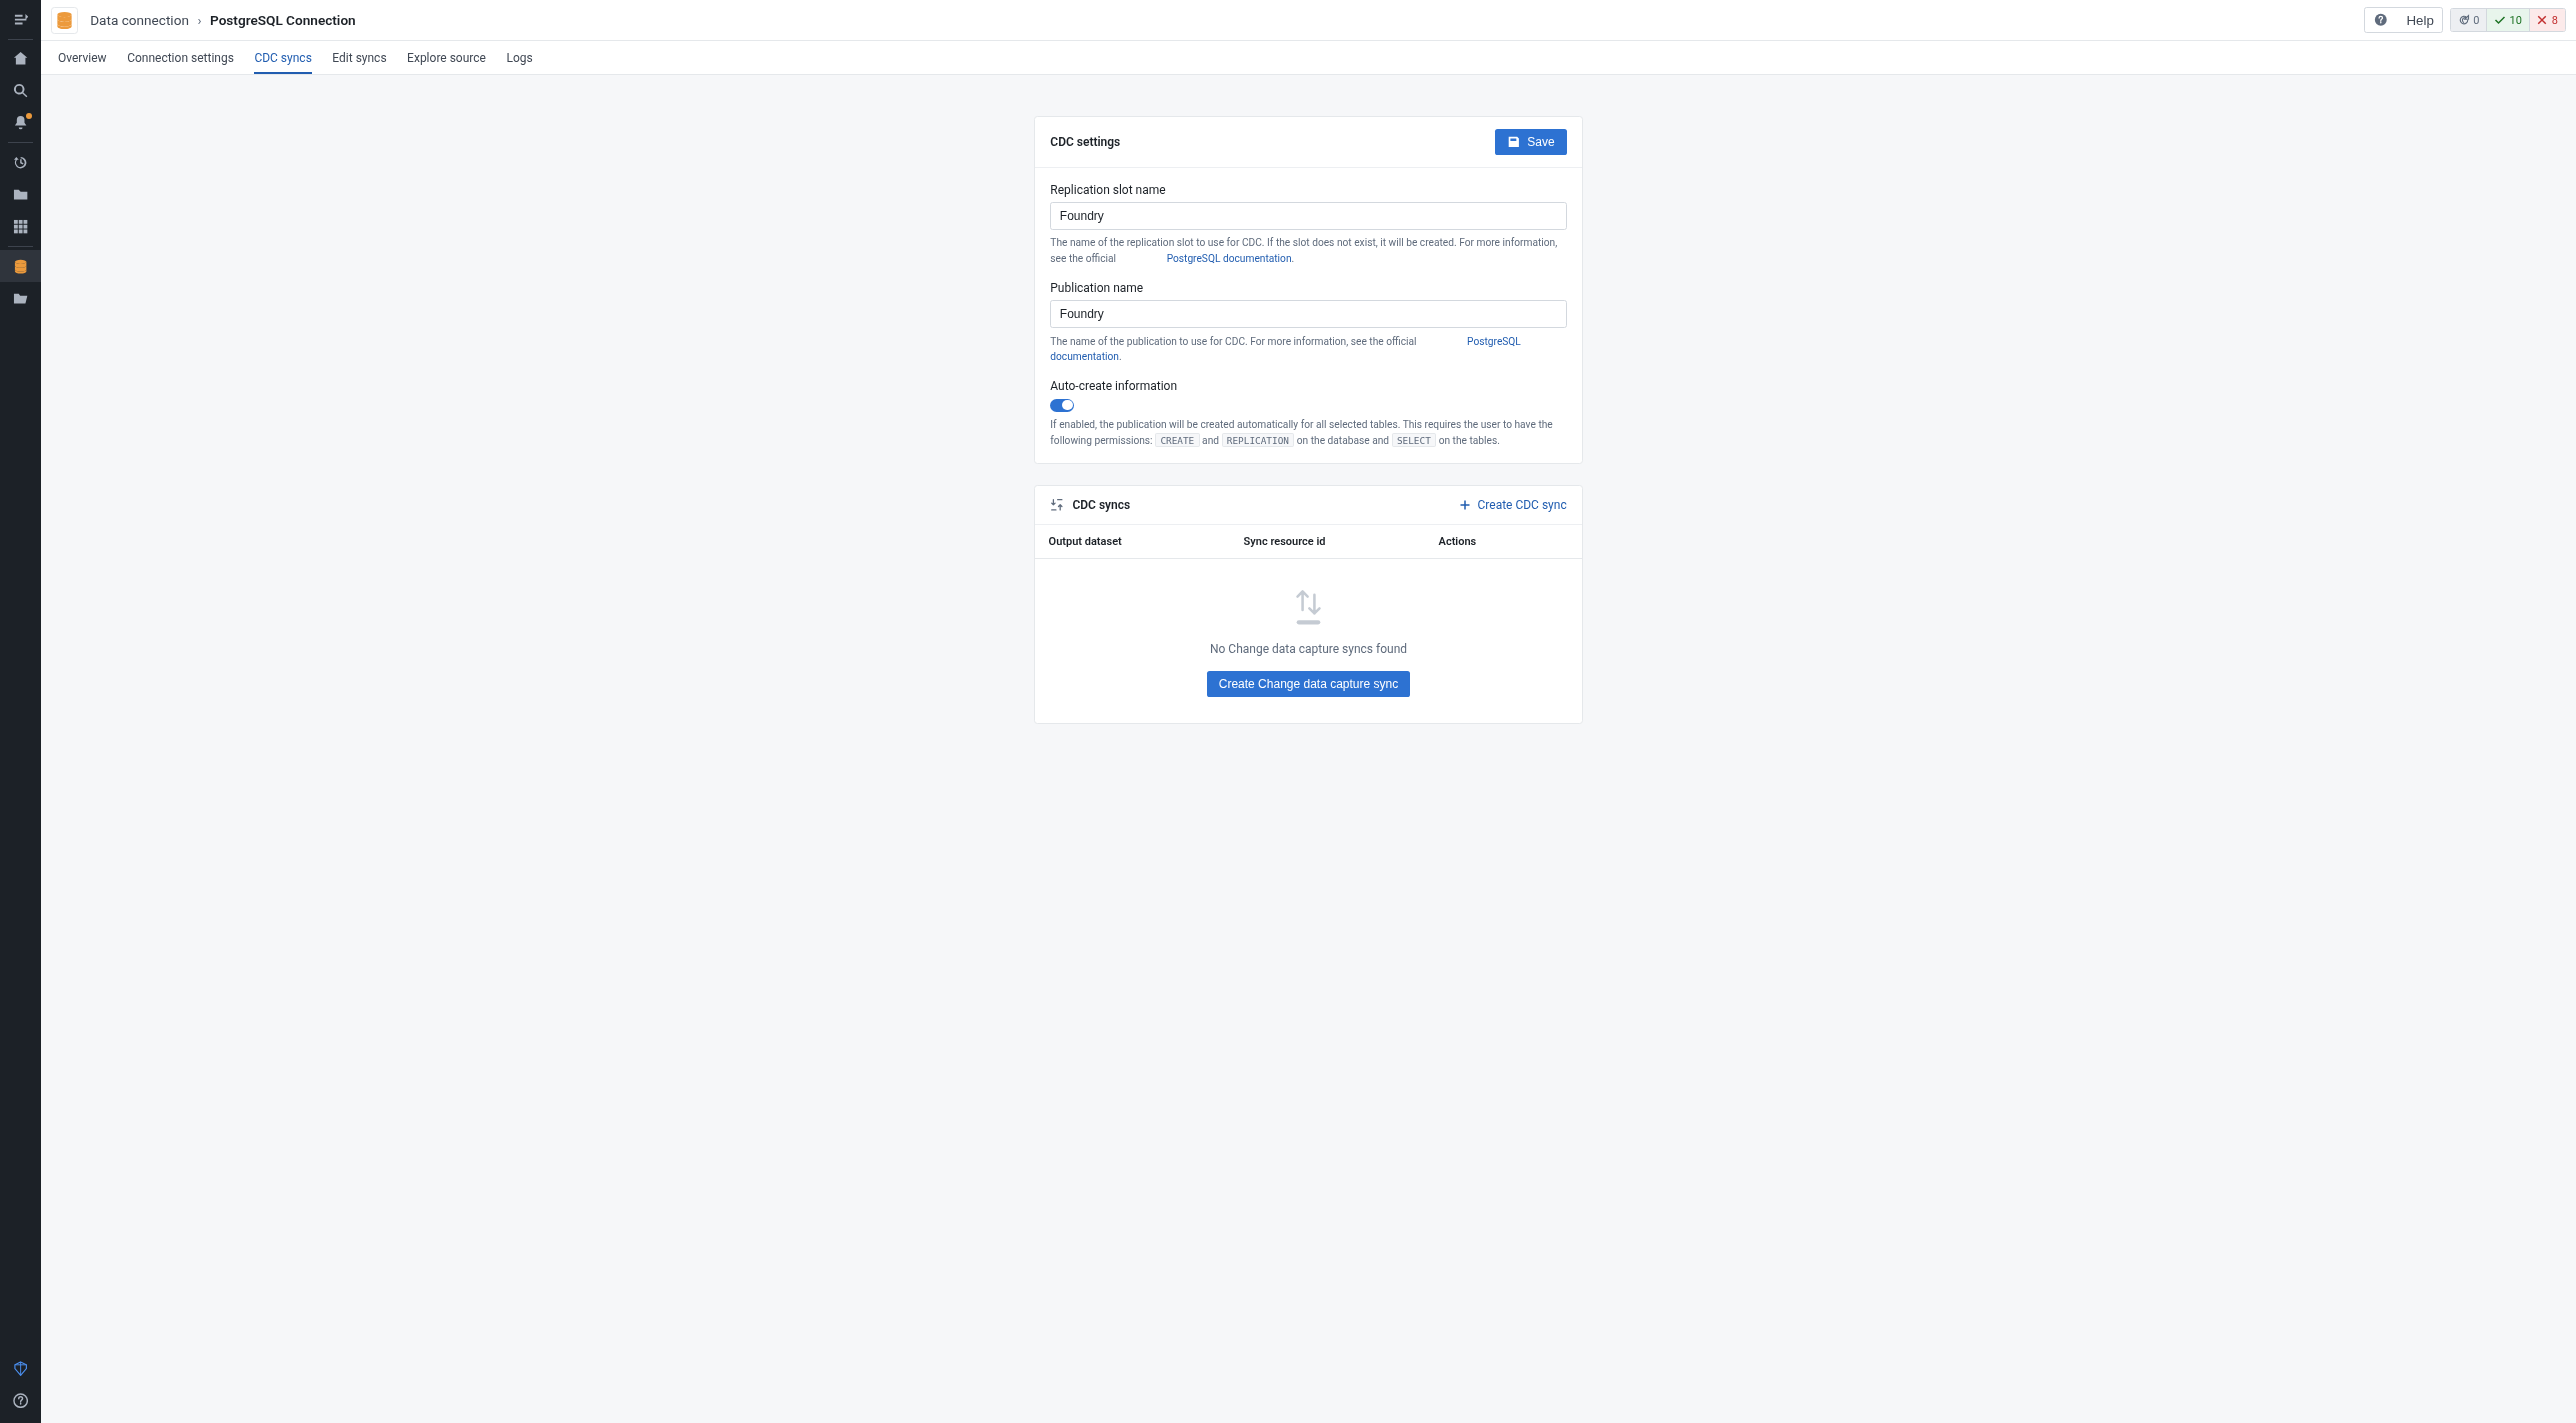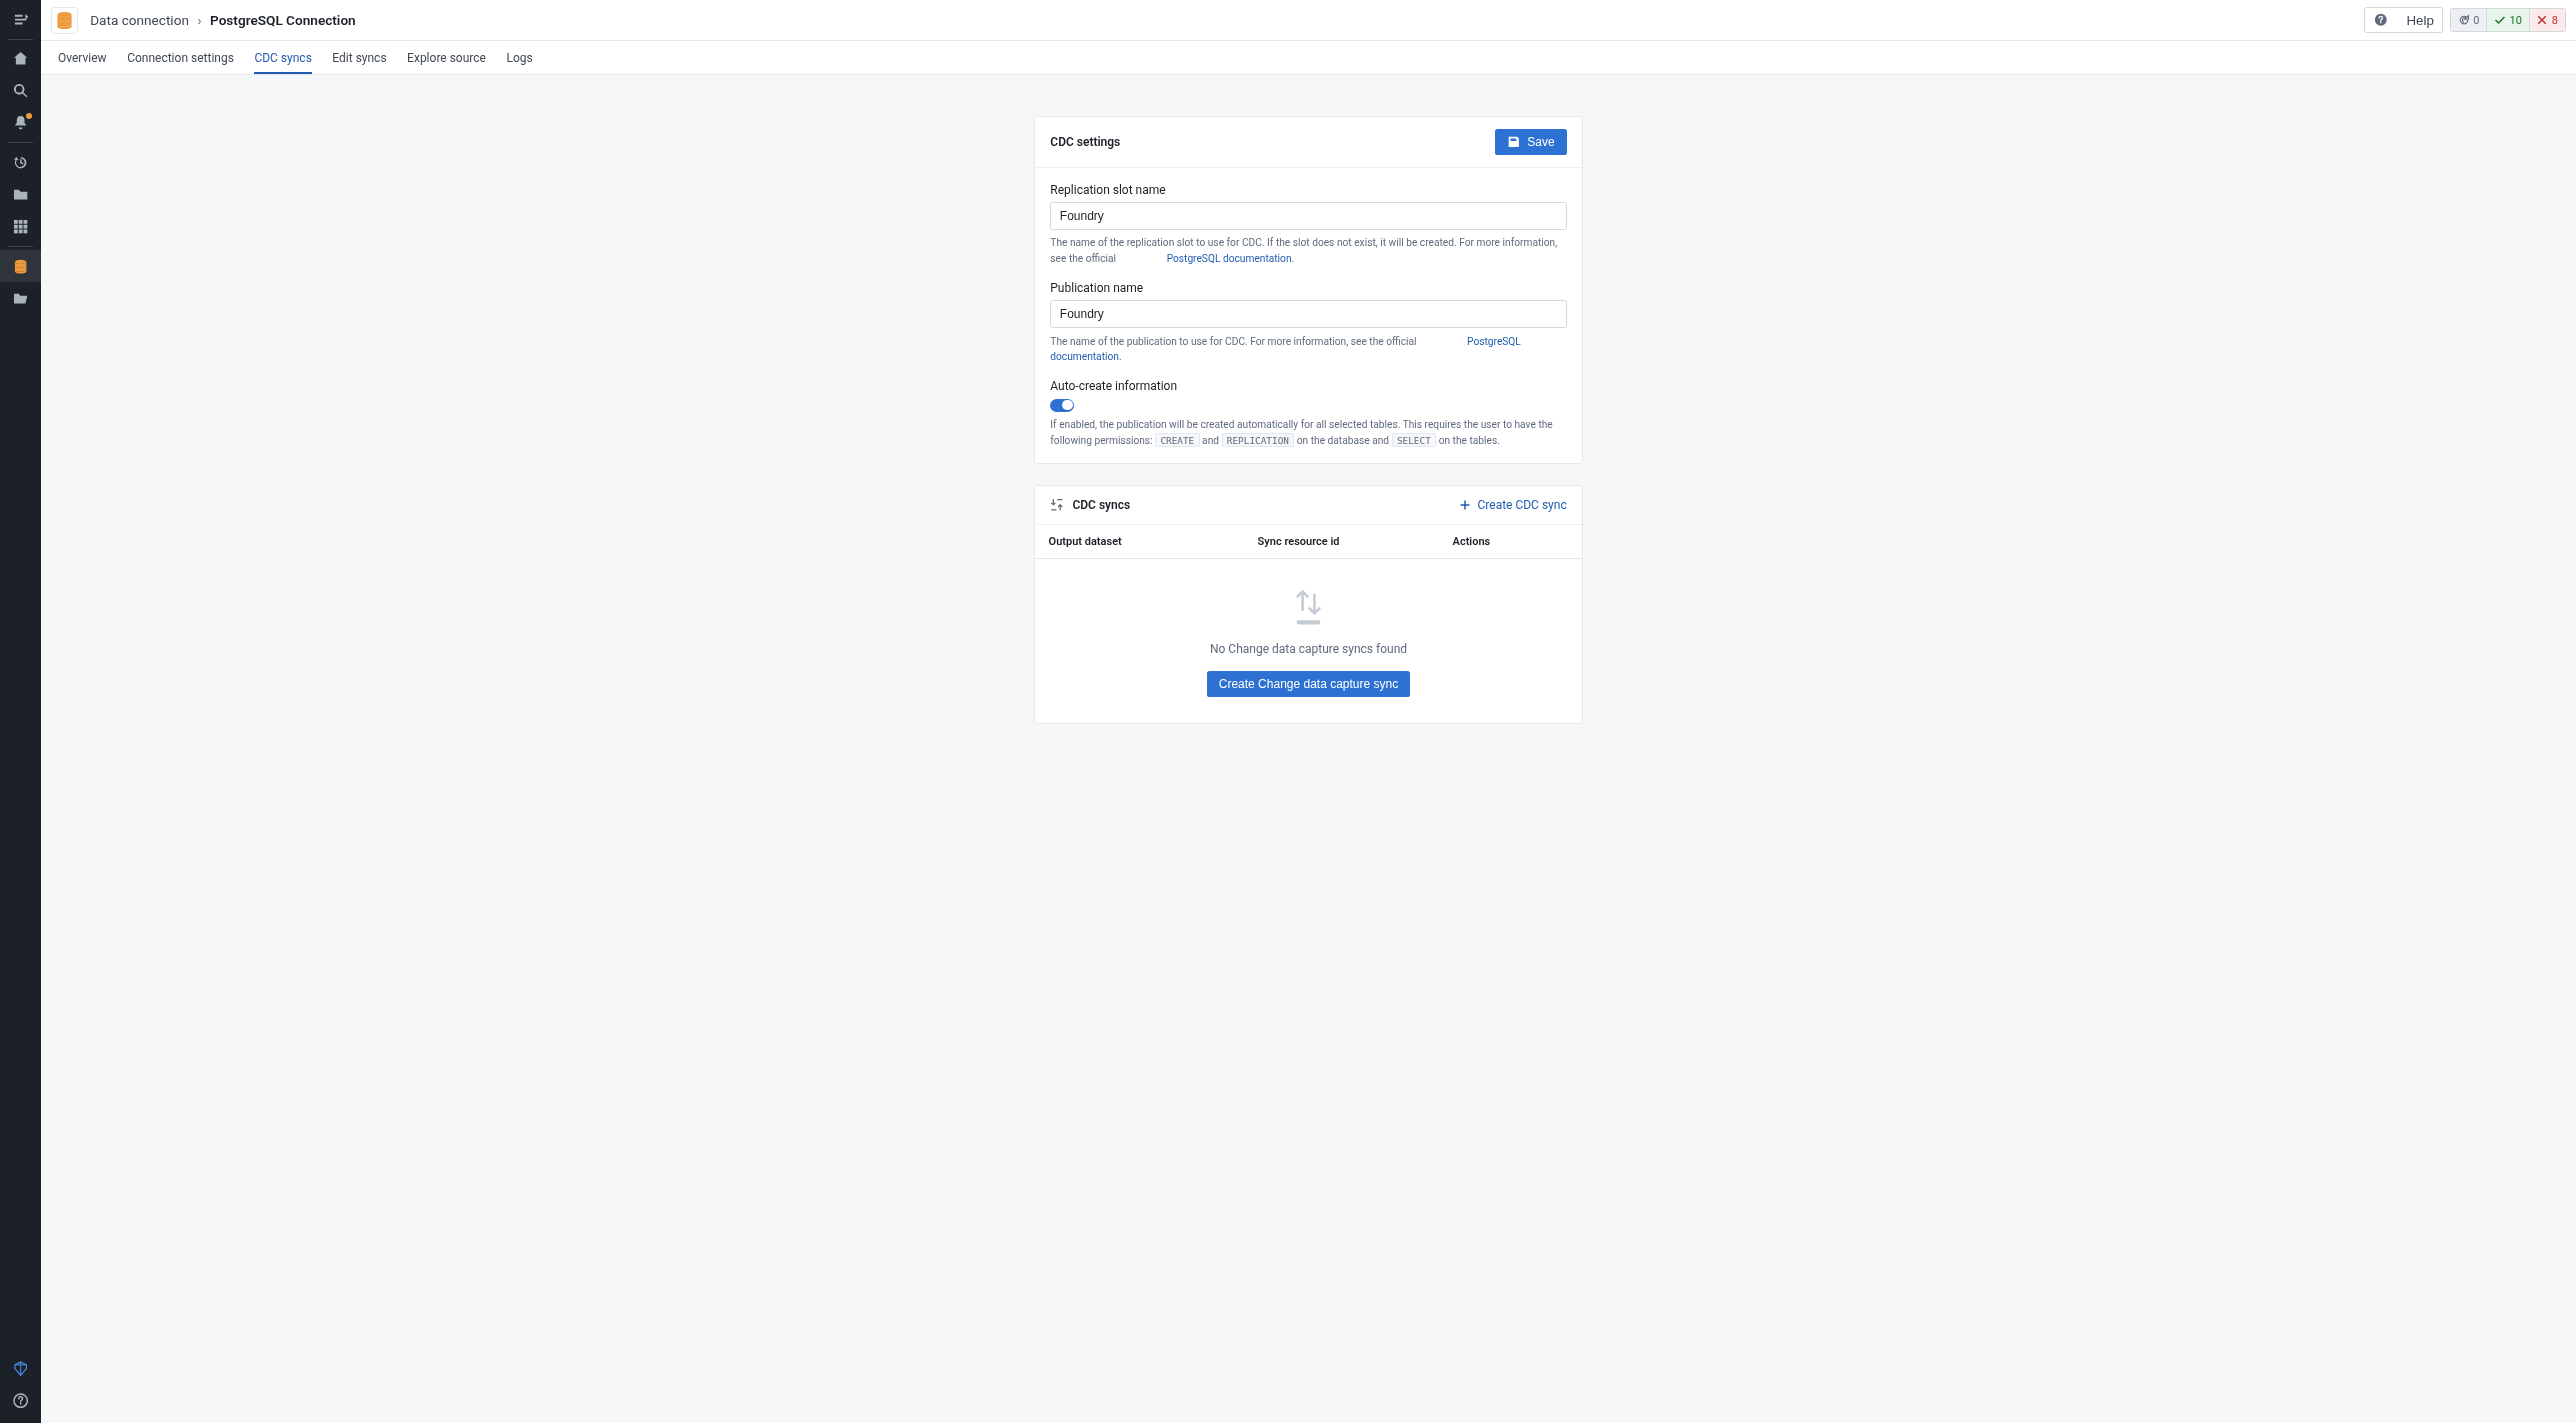--- a/index.html
+++ b/index.html
@@ -59,21 +59,21 @@
 .form-help { font-size: 10.2px; color: #5F6B7C; margin-top: 5.1px; line-height: 1.5; }
 .form-help a { color: #215DB0; text-decoration: none; margin-left: 48px; }
 
 .toggle { width: 24px; height: 13.6px; background: #2D72D2; border-radius: 6.8px; position: relative; cursor: pointer; }
 .toggle::after { content: ''; position: absolute; width: 10.2px; height: 10.2px; background: white; border-radius: 50%; top: 1.7px; right: 1.7px; }
 
 .code-chip { font-family: Menlo, Consolas, monospace; font-size: 9.4px; background: #F6F7F9; border: 0.9px solid #E5E8EB; padding: 0.9px 4.3px; border-radius: 1.7px; }
 
 .table-header { display: flex; padding: 10.2px 13.6px; border-bottom: 0.9px solid #E5E8EB; font-weight: 600; font-size: 11px; gap: 12px; }
 .col-1 { flex: 0 0 183px; }
-.col-2 { flex: 0 0 183px; margin-left: 14px; }
+.col-2 { flex: 0 0 183px; }
 .col-3 { flex: 1; }
 
 .empty-state { padding: 24px 17px 25.6px; text-align: center; }
 .empty-icon { margin: 0 auto 12px; width: 41px; height: 44px; color: #C5CBD3; }
 .empty-text { color: #5F6B7C; margin-bottom: 15.3px; font-size: 12px; }
 
 svg { fill: currentColor; }
 </style>
 </head>
 <body>

